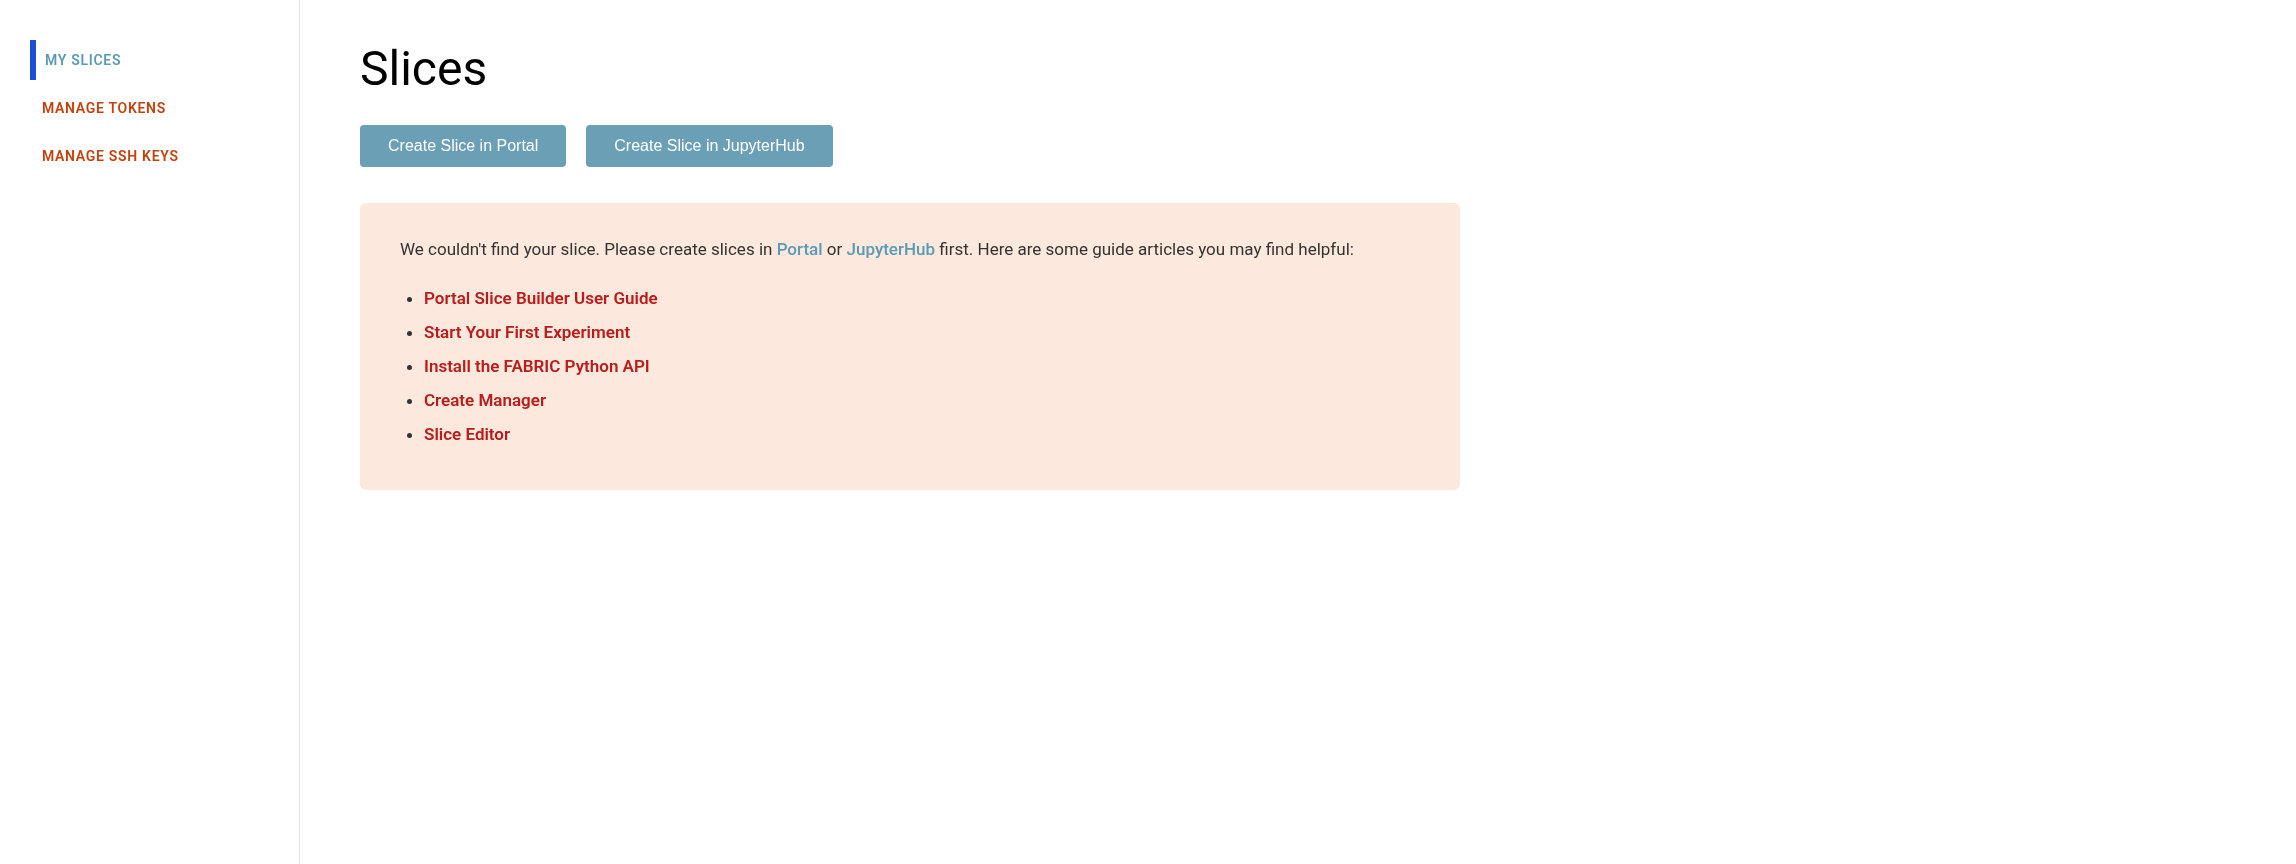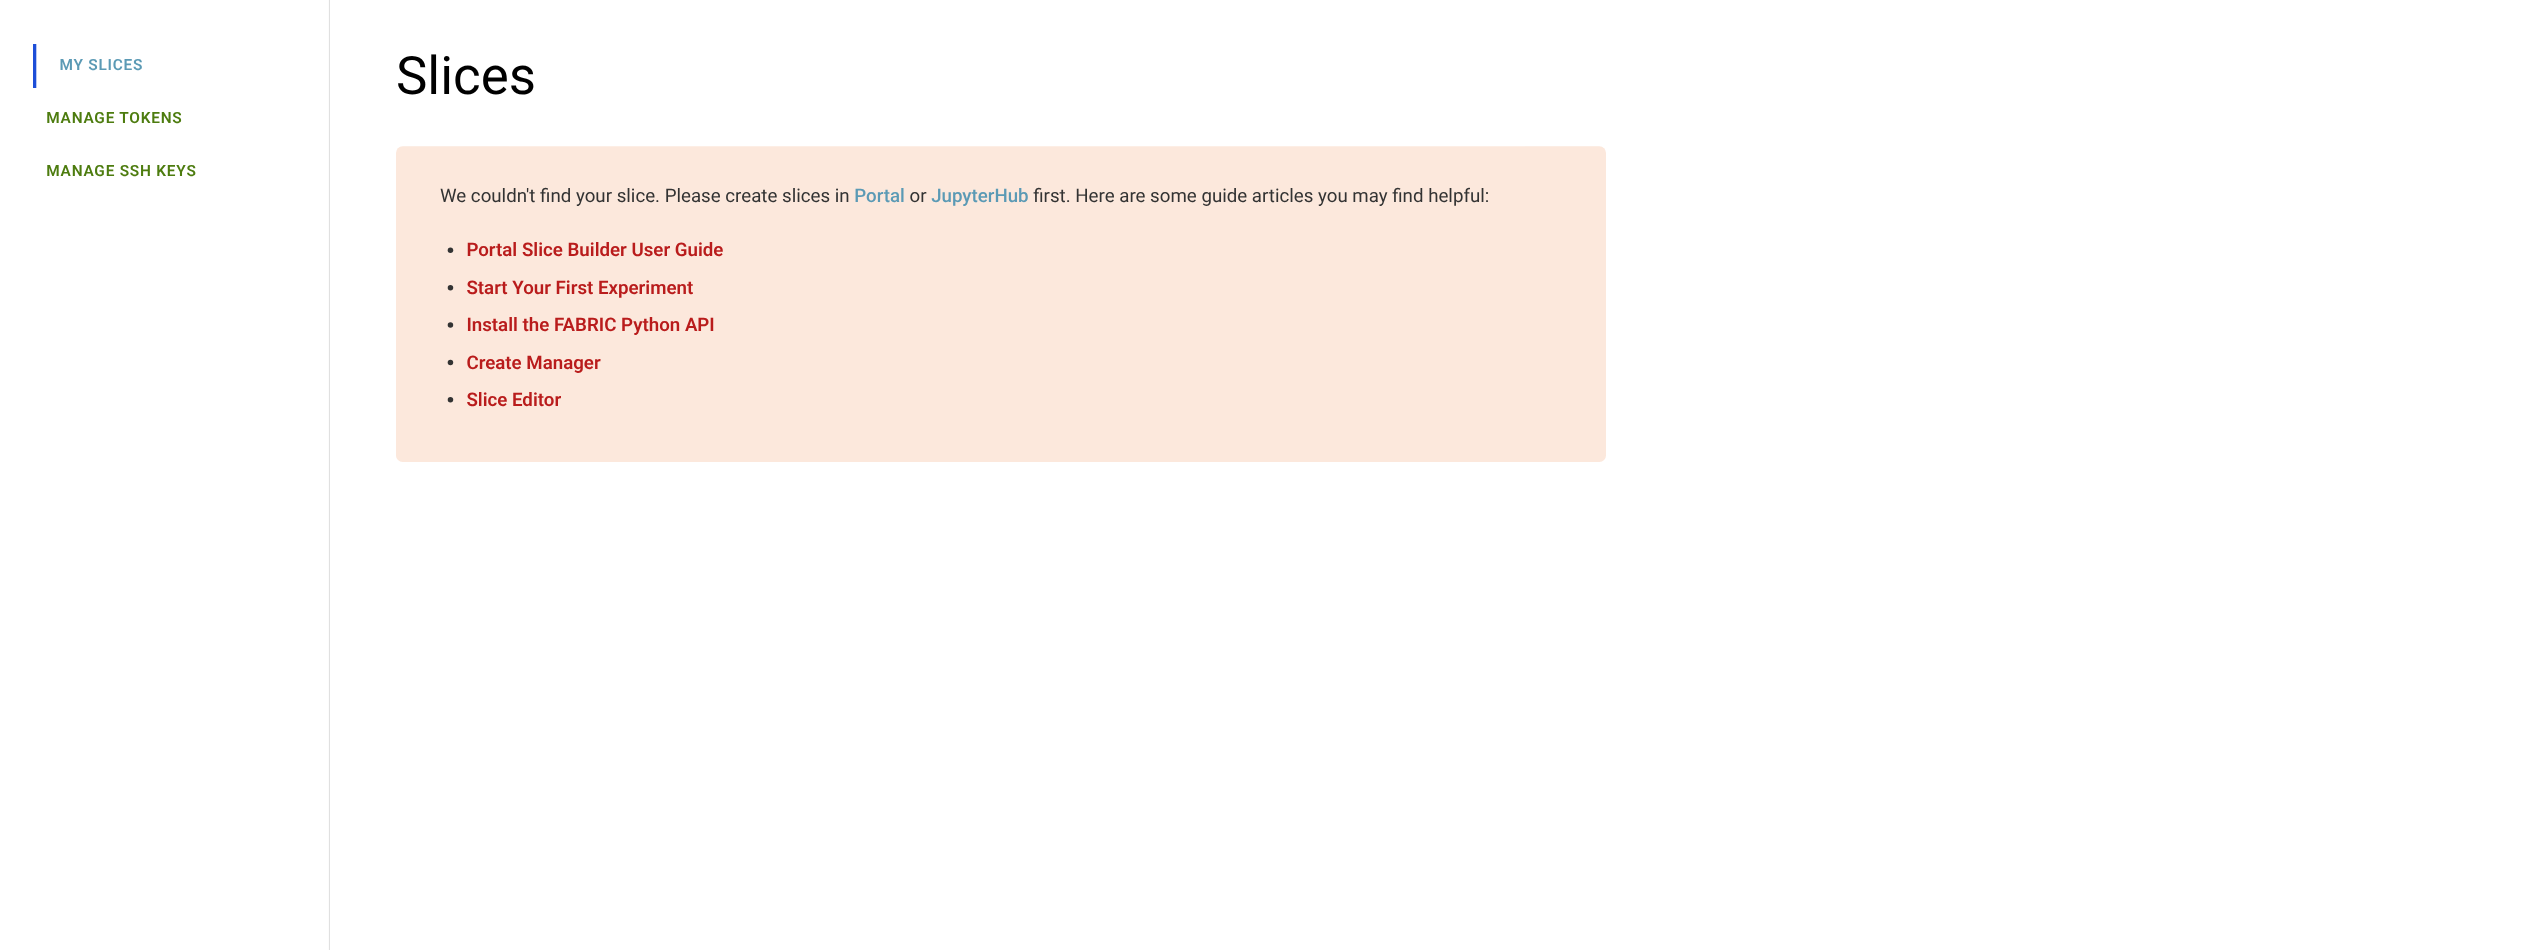--- a/index.html
+++ b/index.html
@@ -24,29 +24,29 @@
     }
 
     .sidebar-item {
       display: flex;
       align-items: center;
       padding: 12px 0 12px 12px;
       cursor: pointer;
       font-size: 14px;
       font-weight: 600;
       letter-spacing: 0.05em;
-      color: #4d7c0f;
+      color: #c2410c;
       text-transform: uppercase;
       margin-bottom: 8px;
     }
 
     .sidebar-item.active {
       color: #5b9ab5;
-      border-left: 3px solid #1d4ed8;
-      padding-left: 21px;
+      border-left: 6px solid #1d4ed8;
+      padding-left: 9px;
     }
 
     .main-content {
       flex: 1;
       padding: 40px 60px;
     }
 
     .page-title {
       font-size: 48px;
       font-weight: 400;
@@ -119,20 +119,24 @@
     <span>MANAGE TOKENS</span>
   </div>
   <div class="sidebar-item">
     <span>MANAGE SSH KEYS</span>
   </div>
 </div>
 
 <div class="main-content">
   <h1 class="page-title">Slices</h1>
 
+  <div class="button-row">
+    <button class="btn-primary">Create Slice in Portal</button>
+    <button class="btn-primary">Create Slice in JupyterHub</button>
+  </div>
 
   <div class="info-box">
     <p class="info-box-text">
       <span>We couldn't find your slice. Please create slices in</span>
       <a href="#"> <span>Portal</span></a>
       <span>or</span>
       <a href="#"> <span>JupyterHub</span></a>
       <span>first. Here are some guide articles you may find helpful:</span>
     </p>
     <ul class="guide-list">

